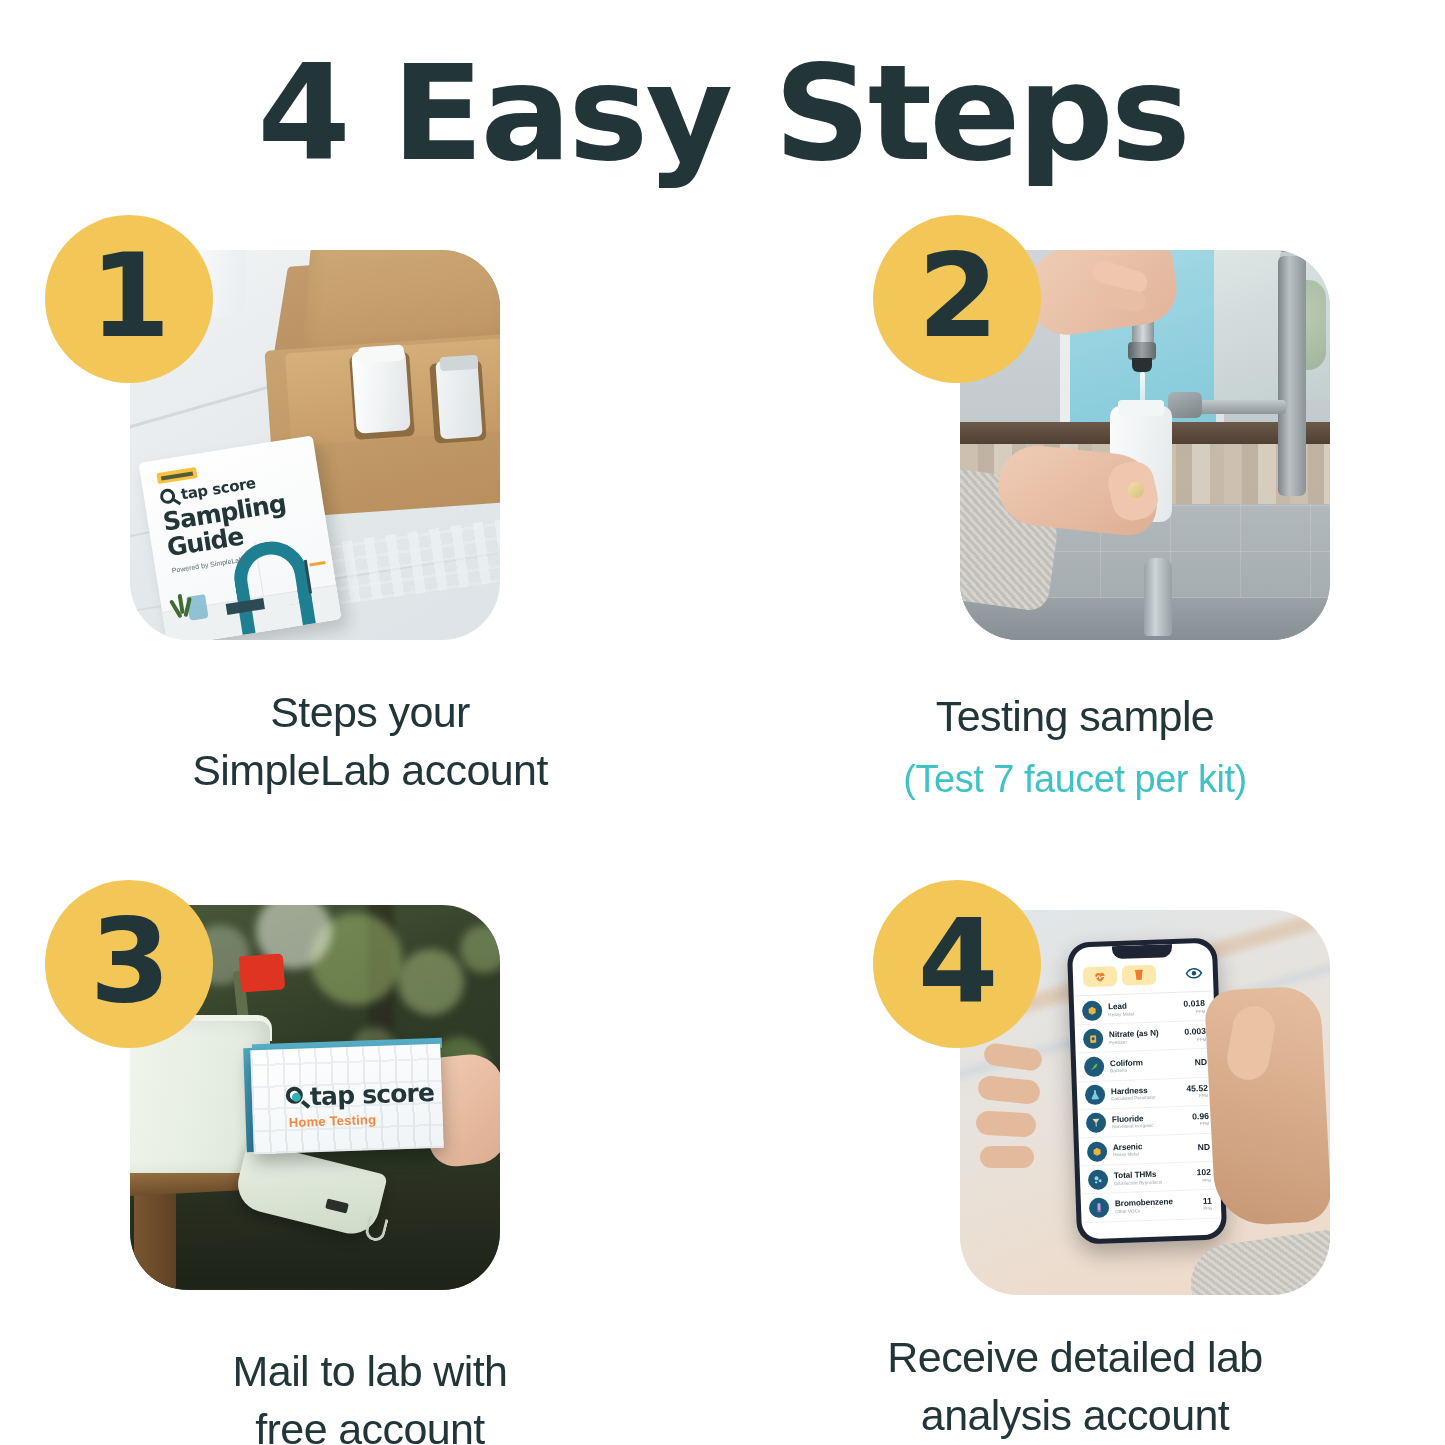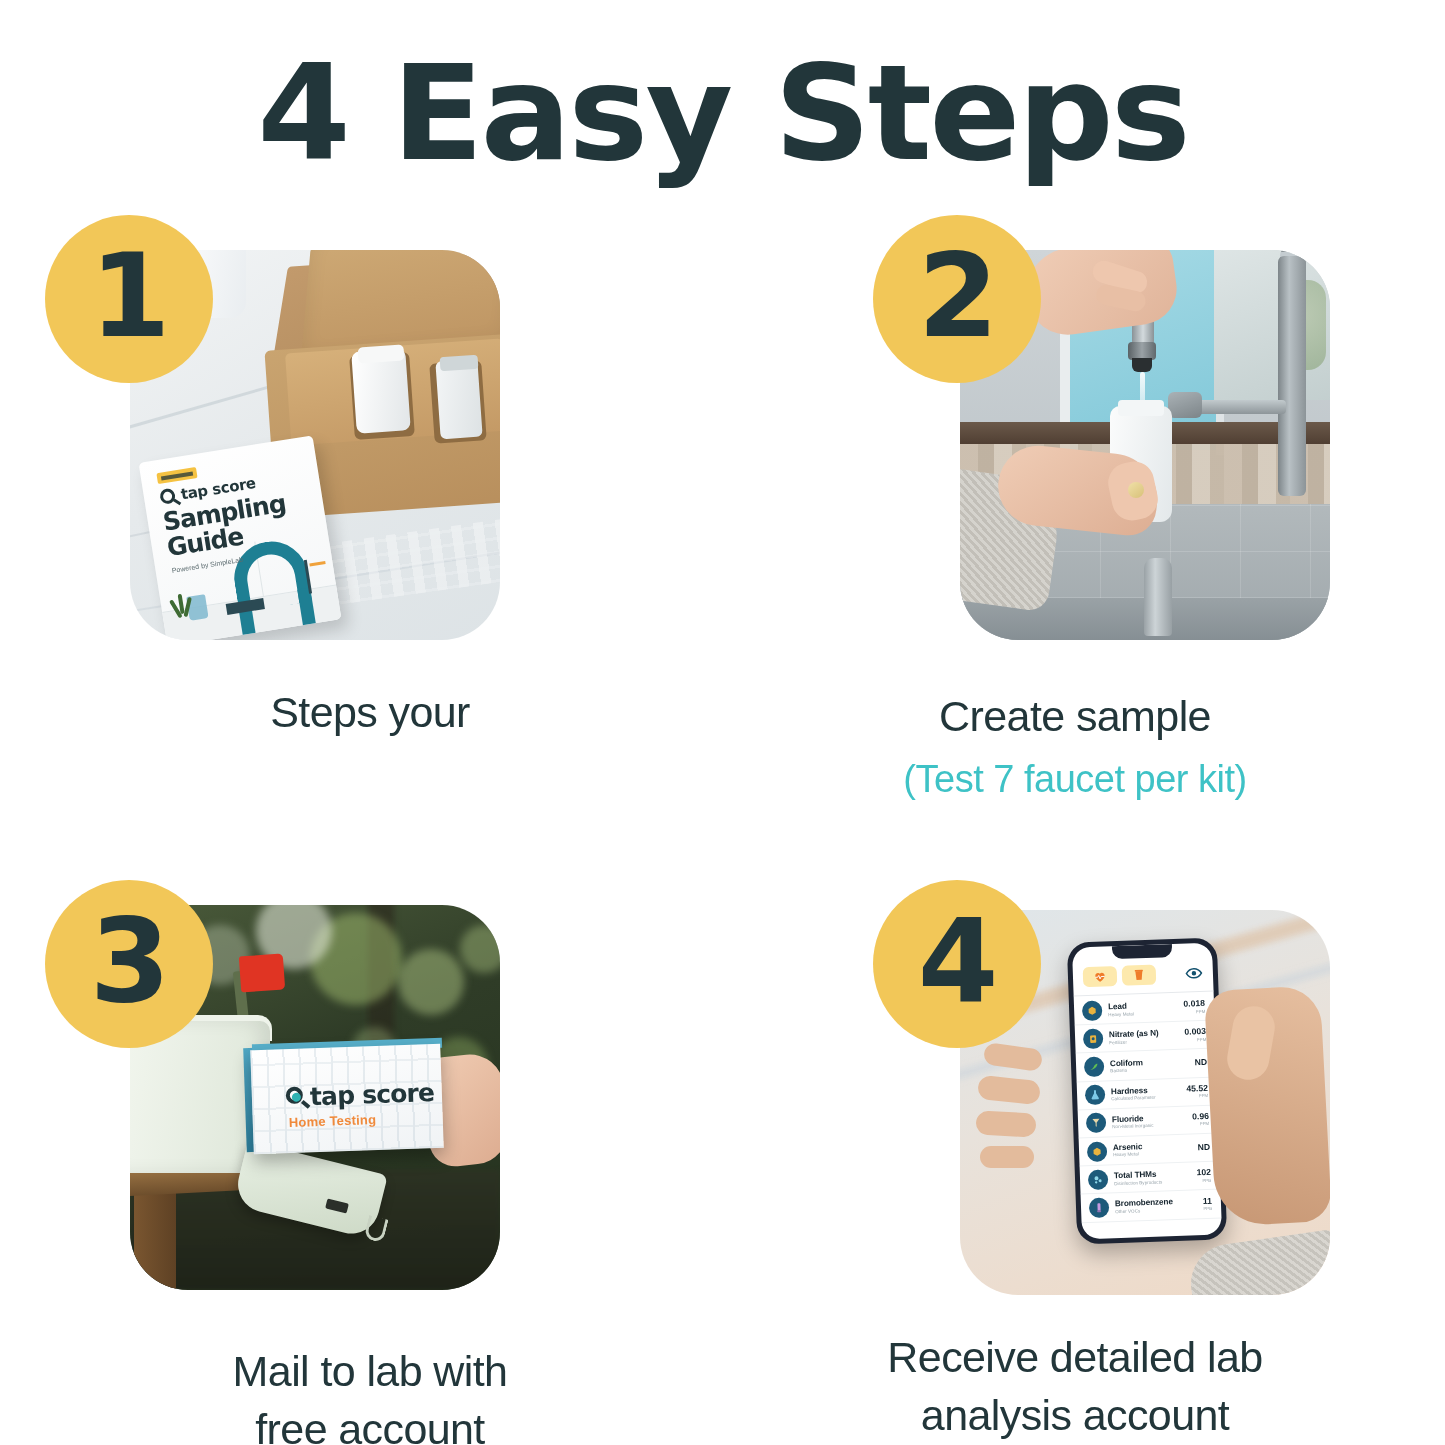--- a/index.html
+++ b/index.html
@@ -473,20 +473,21 @@
         <div class="g-by">Powered by SimpleLab</div>
       </div>
     </div>
 
     <div class="badge">
       <span>1</span>
     </div>
 
     <div class="caption">
       <span>Steps your</span><br>
+      <span>SimpleLab account</span>
     </div>
   </div>
 
   <div class="step step-2">
 
     <div class="photo p2">
       <div class="window"></div>
       <div class="window-frame"></div>
       <div class="window-frame2"></div>
       <div class="outside"></div>
@@ -519,21 +520,21 @@
       <div class="hand-top"></div>
       <div class="finger1"></div>
       <div class="finger2"></div>
     </div>
 
     <div class="badge">
       <span>2</span>
     </div>
 
     <div class="caption">
-      <span>Create sample</span>
+      <span>Testing sample</span>
       <span class="sub">(Test 7 faucet per kit)</span>
     </div>
   </div>
 
   <div class="step step-3">
 
     <div class="photo p3">
       <div class="trunk"></div>
       <div class="bokeh b1"></div>
       <div class="bokeh b2"></div>

